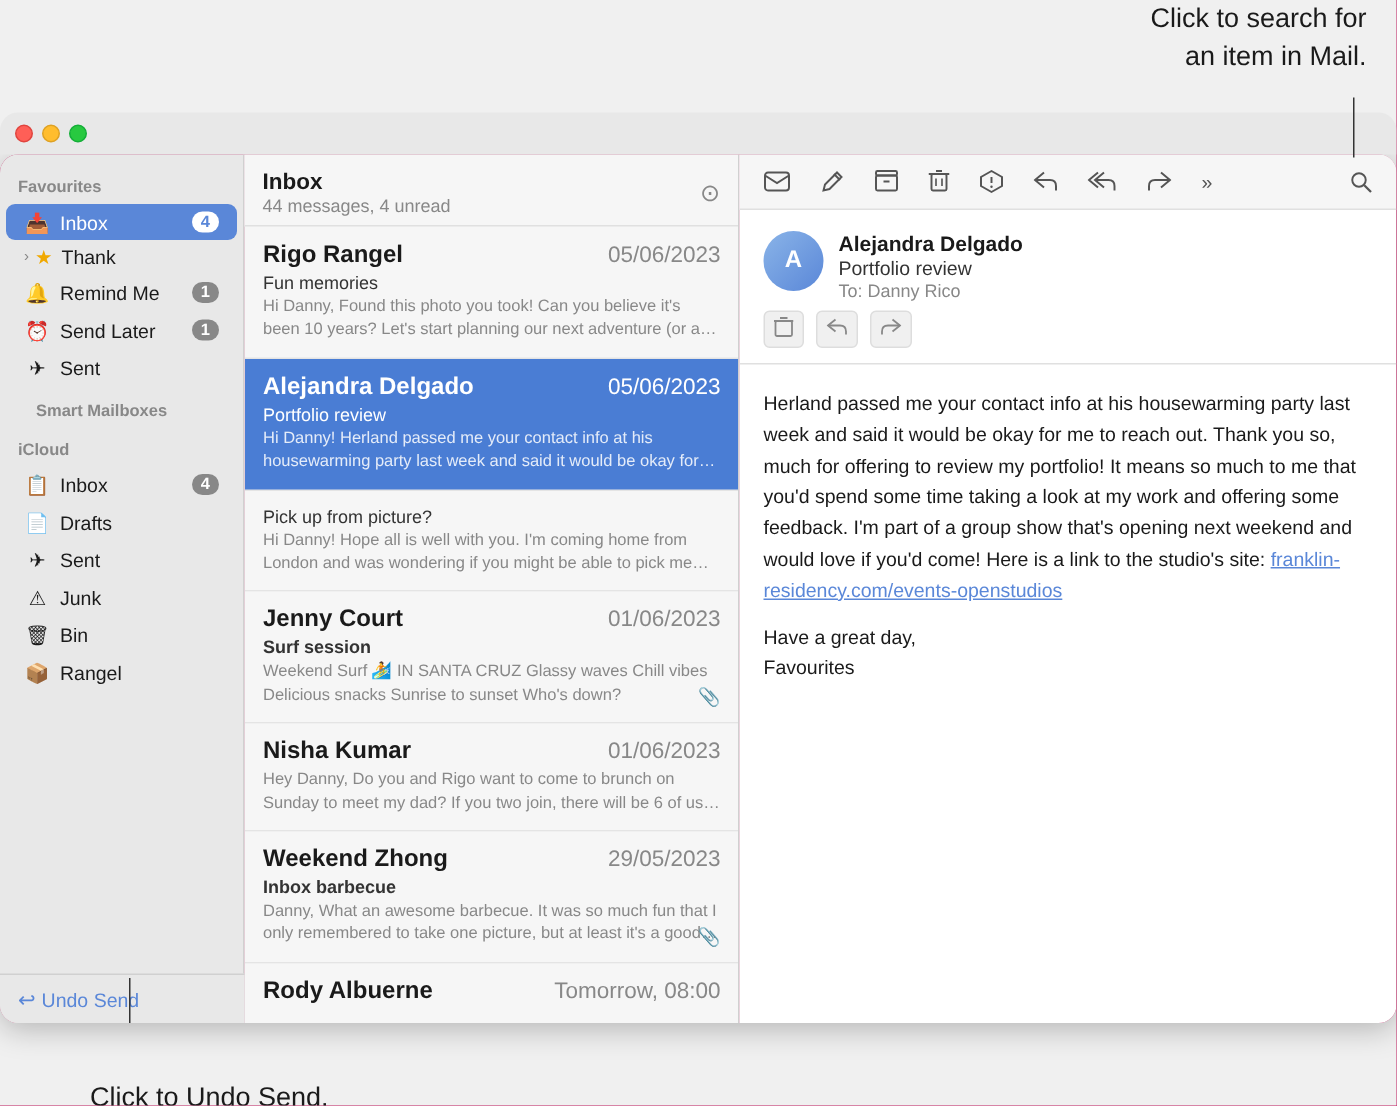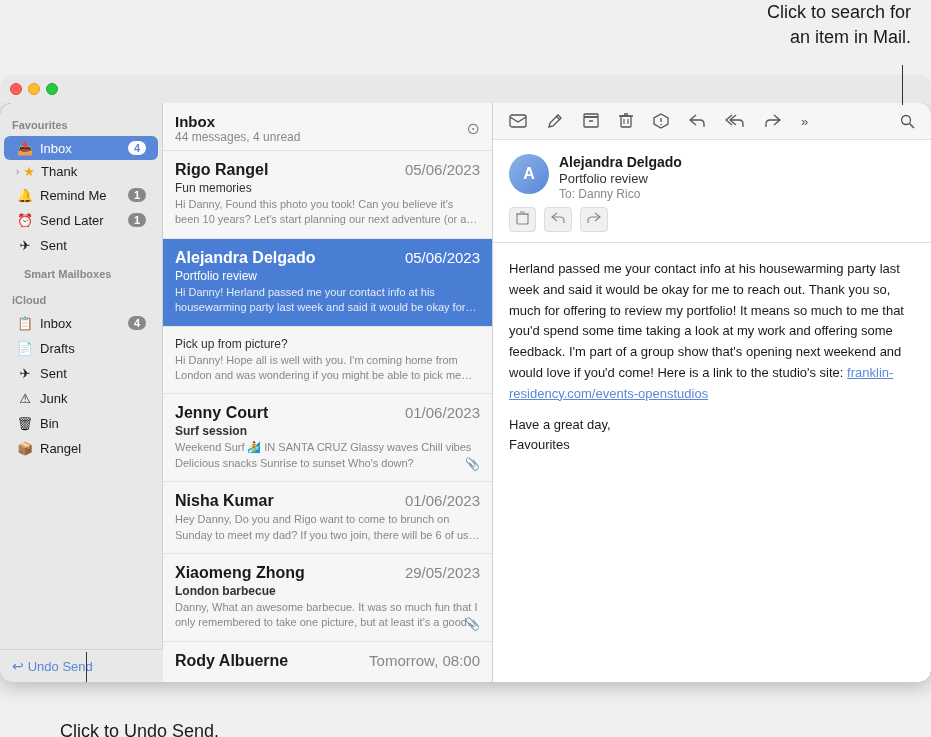--- a/index.html
+++ b/index.html
@@ -500,24 +500,24 @@
         </div>
         <div class="message-item">
           <div class="msg-header">
       <span class="msg-sender">Nisha Kumar</span>
       <span class="msg-date">01/06/2023</span>
     </div>
           <div class="msg-preview">Hey Danny, Do you and Rigo want to come to brunch on Sunday to meet my dad? If you two join, there will be 6 of us total. Wou...</div>
         </div>
         <div class="message-item">
           <div class="msg-header">
-      <span class="msg-sender">Xiaomeng Zhong</span>
+      <span class="msg-sender">Weekend Zhong</span>
       <span class="msg-date">29/05/2023</span>
     </div>
-          <div class="msg-subject msg-with-attachment">London barbecue</div>
+          <div class="msg-subject msg-with-attachment">Inbox barbecue</div>
           <div class="msg-preview">Danny, What an awesome barbecue. It was so much fun that I only remembered to take one picture, but at least it's a good o...</div>
           <span class="msg-attachment">📎</span>
         </div>
         <div class="message-item">
           <div class="msg-header">
       <span class="msg-sender">Rody Albuerne</span>
       <span class="msg-date">Tomorrow, 08:00</span>
     </div>
         </div>
       </div>

